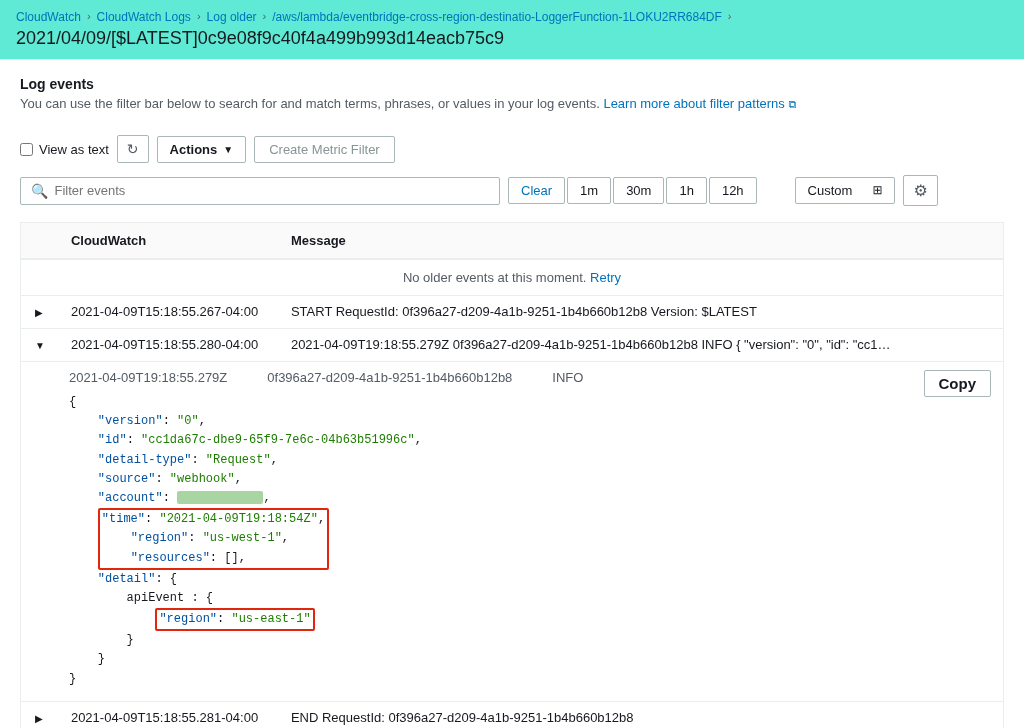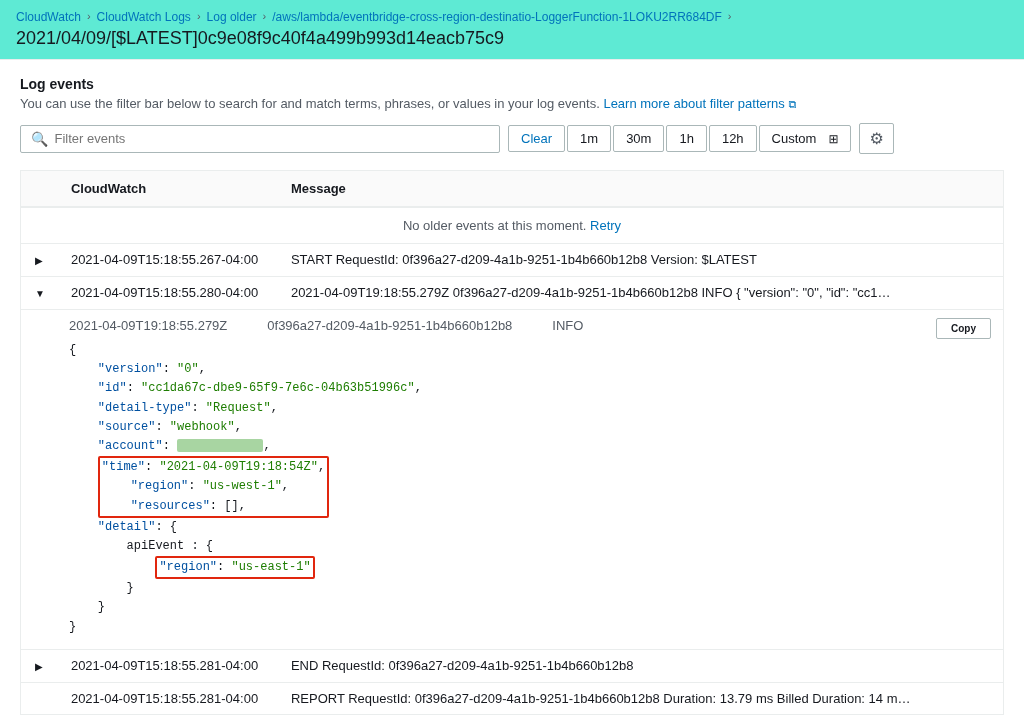--- a/index.html
+++ b/index.html
@@ -54,21 +54,21 @@
 
     
     .section-title {
       font-size: 14px;
       font-weight: 700;
       margin-bottom: 4px;
     }
     .section-desc {
       font-size: 13px;
       color: #545b64;
-      margin-bottom: 12px;
+      margin-bottom: 24px;
     }
     .section-desc a {
       color: #0073bb;
       text-decoration: none;
     }
 
     
     .toolbar {
       display: flex;
       align-items: center;
@@ -156,22 +156,23 @@
       background: #fff;
       border: 1px solid #aab7b8;
       border-radius: 2px;
       padding: 5px 12px;
       cursor: pointer;
       font-size: 13px;
       color: #16191f;
     }
     .time-btn.custom {
       display: flex;
-      align-items: center;
-      gap: 12px;
+      align-items: flex-start;
+      gap: 20px;
+      margin-left: 36px;
     }
     .time-btn.clear {
       color: #0073bb;
       border-color: #aab7b8;
     }
     .gear-btn {
       background: #fff;
       border: 1px solid #aab7b8;
       border-radius: 2px;
       padding: 5px 9px;
@@ -256,21 +257,21 @@
     }
     .copy-btn {
       position: absolute;
       right: 12px;
       top: 8px;
       background: #fff;
       border: 1px solid #aab7b8;
       border-radius: 2px;
       padding: 4px 14px;
       cursor: pointer;
-      font-size: 10px;
+      font-size: 15px;
       font-weight: 600;
       color: #16191f;
     }
     .json-block {
       font-family: 'Courier New', Courier, monospace;
       font-size: 12px;
       line-height: 1.6;
       color: #16191f;
       white-space: pre;
     }
@@ -317,20 +318,36 @@
   </div>
 
   <div class="main">
     <div class="section-title">Log events</div>
     <div class="section-desc">
       <span>You can use the filter bar below to search for and match terms, phrases, or values in your log events.</span>
       <a href="#">Learn more about filter patterns</a>
       <span style="font-size:11px; color:#0073bb;">⧉</span>
     </div>
 
+    <div class="toolbar">
+      <label class="checkbox-label">
+        <input type="checkbox" style="">
+        <span>View as text</span>
+      </label>
+      <button class="btn-icon">
+        <span>↻</span>
+      </button>
+      <button class="btn-actions">
+        <span>Actions</span>
+        <span style="font-size:10px;">▼</span>
+      </button>
+      <button class="btn-primary">
+        <span>Create Metric Filter</span>
+      </button>
+    </div>
 
     <div class="filter-row">
       <div class="search-box">
         <span class="search-icon-wrap">🔍</span>
         <input type="text" placeholder="Filter events" style="">
       </div>
       <div class="time-buttons">
         <button class="time-btn clear">Clear</button>
         <button class="time-btn">1m</button>
         <button class="time-btn">30m</button>

